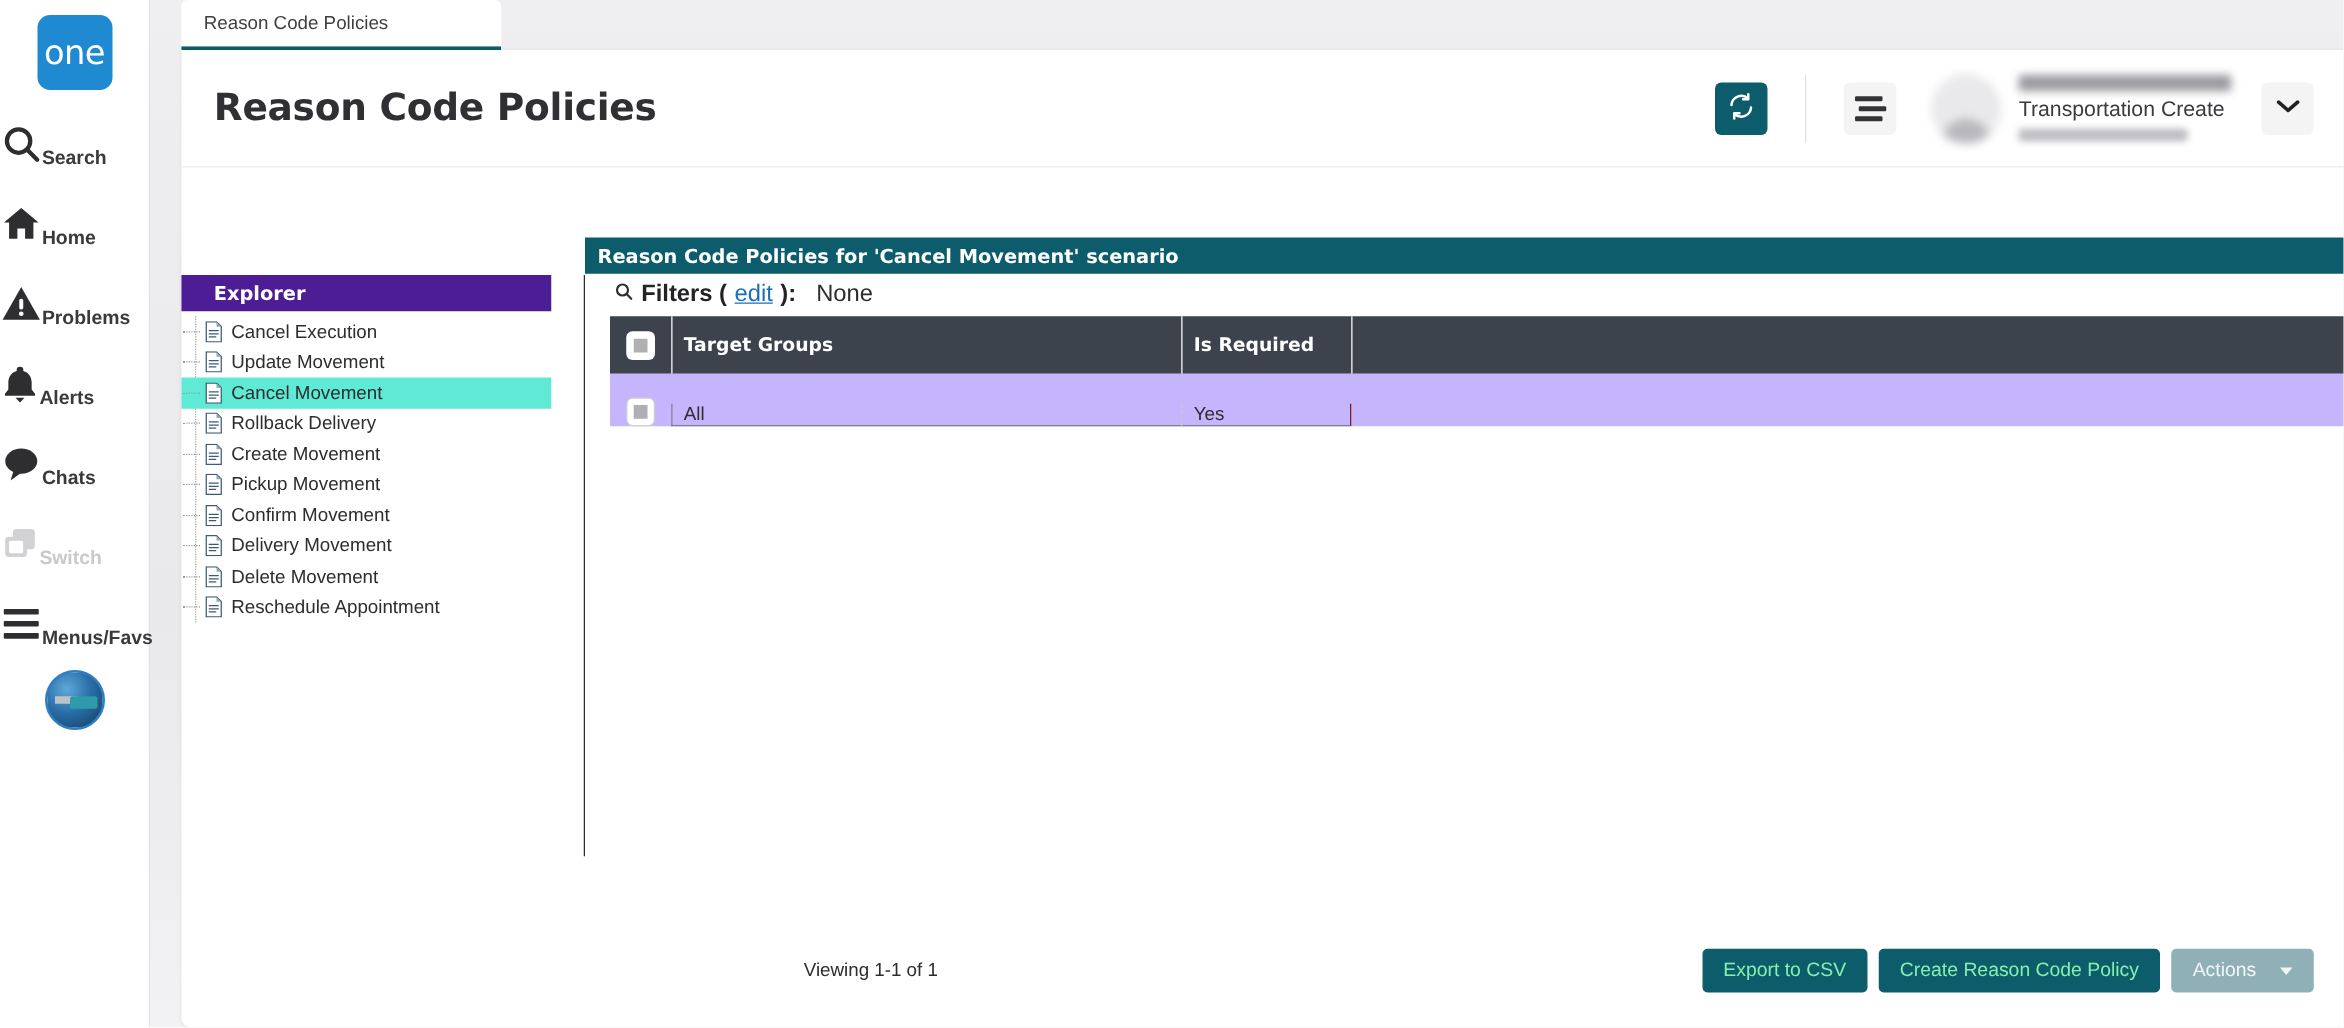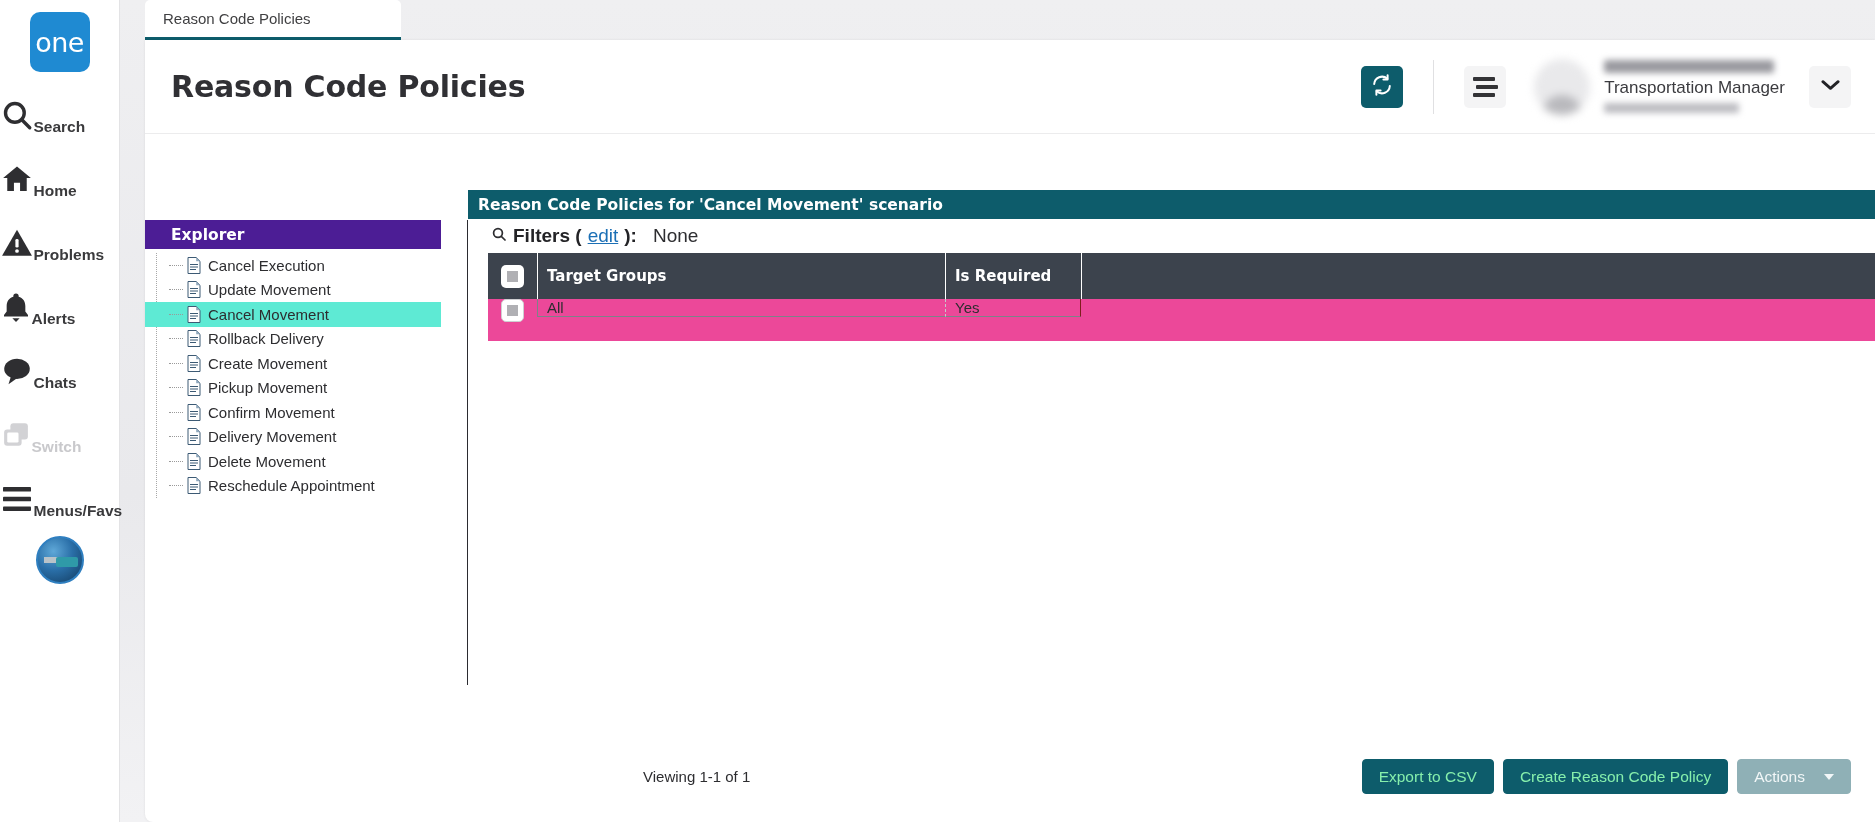--- a/index.html
+++ b/index.html
@@ -138,21 +138,21 @@
   
   .explorer { position: absolute; left: 0; top: 85px; width: 296px; }
   .panel-head {
     background: #4c1d95; color: #fff; font-weight: bold; font-size: 15.5px;
     height: 29px; display: flex; align-items: center; padding-left: 26px;
     font-family: "DejaVu Sans", sans-serif;
   }
   .tree { padding-top: 4px; }
   .tree-row {
     height: 24.5px; display: flex; align-items: center;
-    padding-left: 24px; cursor: pointer; position: relative;
+    padding-left: 1px; cursor: pointer; position: relative;
   }
   .tree-row.sel { background: #5eead4; }
   .tree-dash {
     width: 14px; height: 1px; border-top: 1px dotted #9a9a9a;
     margin-right: 4px; flex: 0 0 14px;
   }
   .doc-icon { width: 14px; height: 17px; flex: 0 0 14px; margin-right: 7px; }
   .tree-label { font-size: 15px; color: #2d2d30; white-space: nowrap; }
   .tree-guide {
     position: absolute; left: 11px; top: 33px; bottom: 0; width: 1px;
@@ -195,21 +195,21 @@
   .grid-head .cbx { border: none; }
   .th {
     display: flex; align-items: center; color: #fff; font-weight: bold;
     font-size: 15px; padding-left: 9px;
     font-family: "DejaVu Sans", sans-serif;
     border-left: 1px solid #fff;
   }
   .th.c1 { width: 408px; flex: 0 0 408px; }
   .th.c2 { width: 136px; flex: 0 0 136px; }
   .th.rest { flex: 1 1 auto; border-left: 1px solid #fff; }
-  .grid-row { height: 42px; display: flex; align-items: flex-start; background: #ec4899; }
+  .grid-row { height: 42px; display: flex; align-items: flex-end; background: #c4b5fd; }
   .td {
     display: flex; align-items: center; font-size: 15px; color: #2d2d30;
     padding-left: 9px; border-bottom: 1px solid #7e8288;
     border-left: 1px dashed #c8c8cc;
   }
   .td.c1 { width: 408px; flex: 0 0 408px; border-left: 1px solid #7e8288; }
   .td.c2 { width: 136px; flex: 0 0 136px; border-right: 1px solid #7f1d1d; }
   .grid-row .cb-cell { border-bottom: 0; }
 
   
@@ -348,21 +348,21 @@
         <button class="btn-menu">
           <i></i>
           <i></i>
           <i></i>
         </button>
 
         <div class="user-block">
           <div class="user-pic"></div>
           <div class="user-meta">
             <div class="user-name"></div>
-            <div class="user-role">Transportation Manager</div>
+            <div class="user-role">Transportation Create</div>
             <div class="user-mail"></div>
           </div>
         </div>
 
         <button class="btn-caret">
           <span>
             <svg width="19" height="12" viewBox="0 0 20 12" fill="none" stroke="#222226" stroke-width="3" stroke-linecap="round" stroke-linejoin="round">
               <polyline points="2,2.5 10,9.5 18,2.5"></polyline>
             </svg>
           </span>

